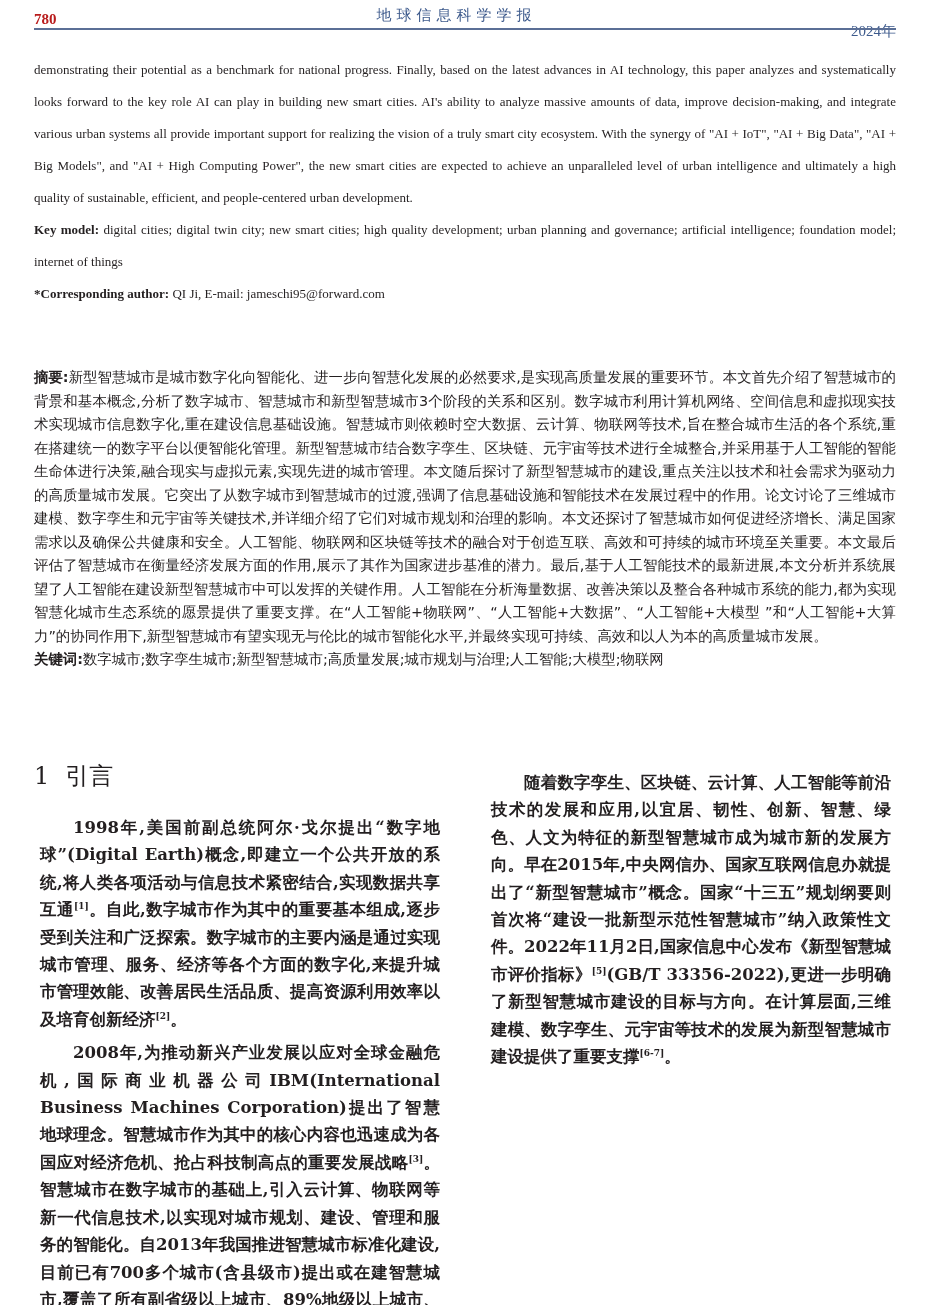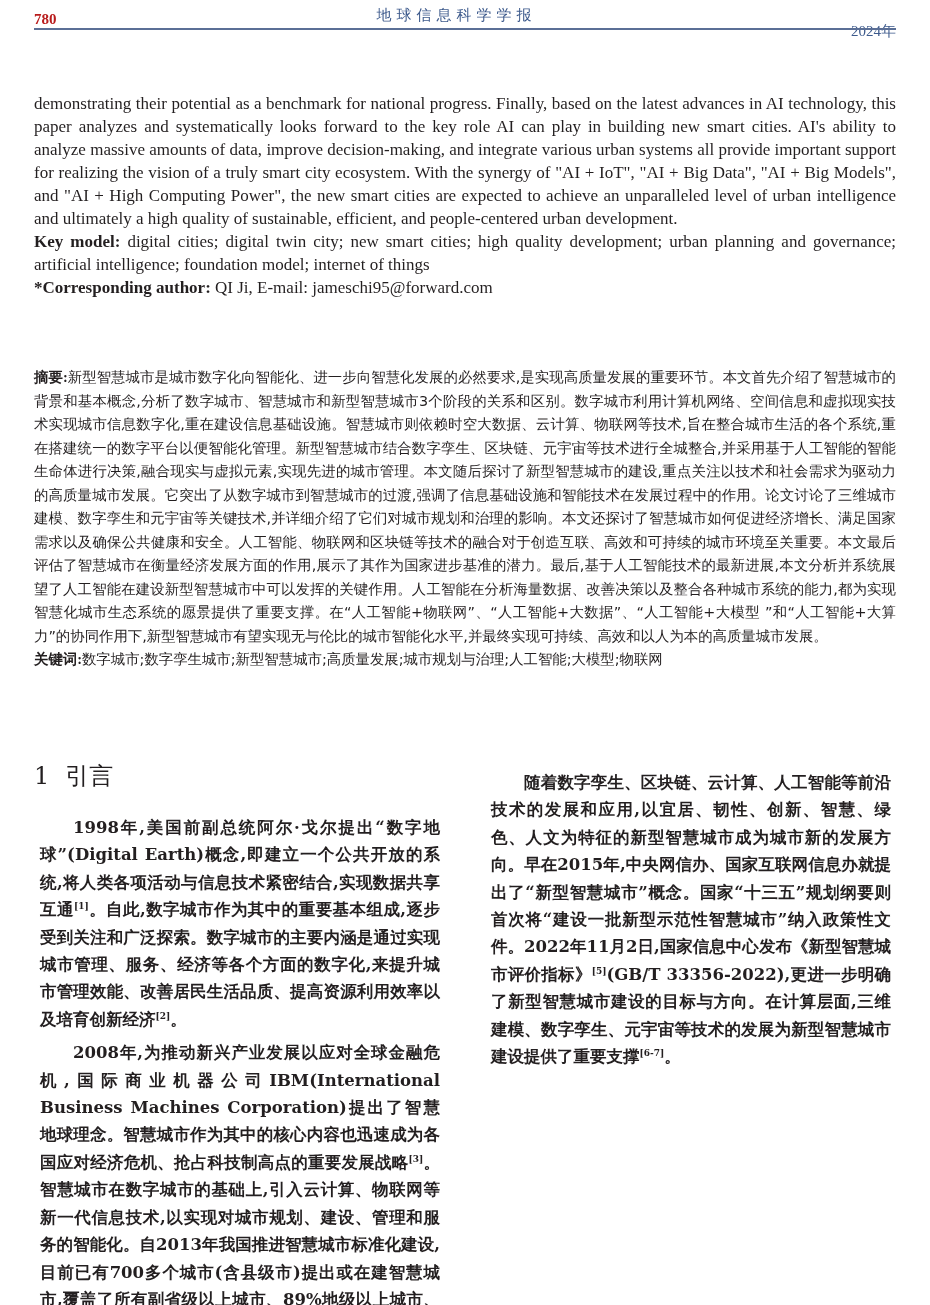--- a/index.html
+++ b/index.html
@@ -2,26 +2,26 @@
 <html><head>
 <meta charset="utf-8">
 <style>
   html, body { margin:0; padding:0; background:#ffffff; }
   body { width:930px; height:1305px; position:relative; overflow:hidden; color:#231f20; font-family:"Liberation Serif","DejaVu Serif",serif; }
   .header { position:absolute; left:34px; right:34px; top:4px; height:26px; }
   .header .pn { position:absolute; left:0; top:7px; font-size:15px; color:#b91c1c; font-weight:bold; }
   .header .jt { position:absolute; left:0; right:17px; top:2px; text-align:center; font-size:15px; color:#3d5a8c; letter-spacing:5px; }
   .header .yr { position:absolute; right:0; top:2px; font-size:15px; color:#3d5a8c;margin-top:16px; }
   .rule { position:absolute; left:34px; right:34px; top:28px; height:2px; background:#5b6f96; }
-  .en { position:absolute; left:34px; width:862px; top:54px; font-size:17px; line-height:23px; text-align:justify; color:#231f20;margin-top:38px; }
+  .en { position:absolute; left:34px; width:862px; top:54px; font-size:13px; line-height:32px; text-align:justify; color:#231f20; }
   .en p { margin:0; }
   .en b { font-weight:bold; }
   .cn-abs { position:absolute; left:34px; width:862px; top:366px; font-size:14.4px; line-height:23.5px; text-align:justify; color:#231f20; font-family:"DejaVu Sans","Liberation Sans",sans-serif; }
   .cn-abs p { margin:0; }
-  .cn-abs b { font-weight:bold;font-family:Liberation Serif, serif; }
+  .cn-abs b { font-weight:bold; }
   .col { position:absolute; top:760px; width:412px; font-size:16.5px; line-height:27.4px; text-align:justify; font-family:"DejaVu Serif","Liberation Serif",serif; }
   .col.left { left:34px; }
   .col.right { left:485px; top:763px; }
   .col p { margin:6px;font-weight:bold; }
   .indent { text-indent:2em; }
   .sec-title { font-size:24px; margin:0 0 22px 0; line-height:32px; font-weight:normal; }
   .sec-title .num { margin-right:16px; }
   sup { font-size:9px; line-height:0; vertical-align:super; }
 </style>
 </head>

